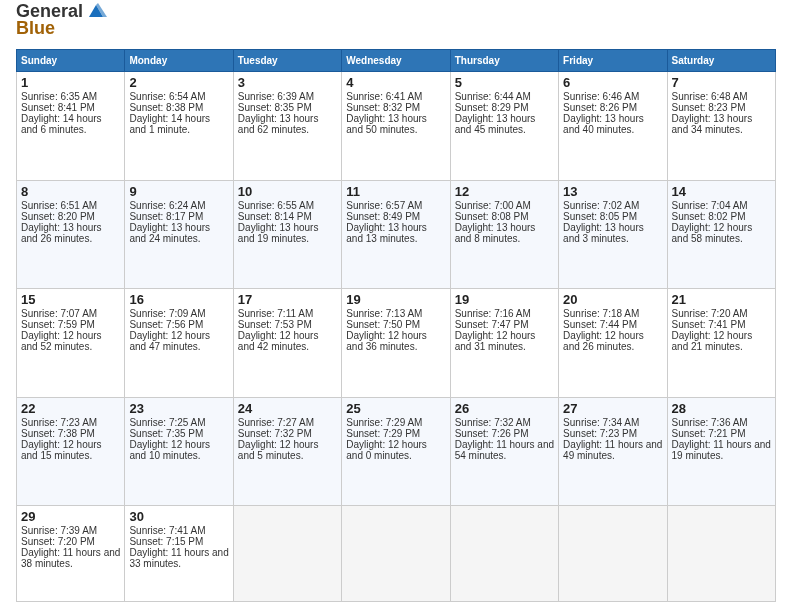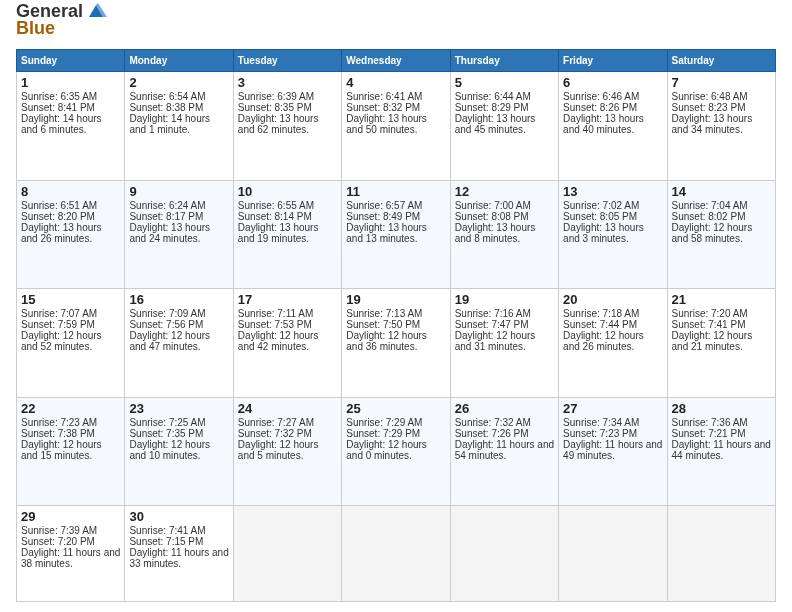--- a/index.html
+++ b/index.html
@@ -147,21 +147,21 @@
           <td><span class="day-num">20</span><span>Sunrise: 7:18 AM</span><br><span>Sunset: 7:44 PM</span><br><span>Daylight: 12 hours and 26 minutes.</span></td>
           <td><span class="day-num">21</span><span>Sunrise: 7:20 AM</span><br><span>Sunset: 7:41 PM</span><br><span>Daylight: 12 hours and 21 minutes.</span></td>
         </tr>
         <tr>
           <td><span class="day-num">22</span><span>Sunrise: 7:23 AM</span><br><span>Sunset: 7:38 PM</span><br><span>Daylight: 12 hours and 15 minutes.</span></td>
           <td><span class="day-num">23</span><span>Sunrise: 7:25 AM</span><br><span>Sunset: 7:35 PM</span><br><span>Daylight: 12 hours and 10 minutes.</span></td>
           <td><span class="day-num">24</span><span>Sunrise: 7:27 AM</span><br><span>Sunset: 7:32 PM</span><br><span>Daylight: 12 hours and 5 minutes.</span></td>
           <td><span class="day-num">25</span><span>Sunrise: 7:29 AM</span><br><span>Sunset: 7:29 PM</span><br><span>Daylight: 12 hours and 0 minutes.</span></td>
           <td><span class="day-num">26</span><span>Sunrise: 7:32 AM</span><br><span>Sunset: 7:26 PM</span><br><span>Daylight: 11 hours and 54 minutes.</span></td>
           <td><span class="day-num">27</span><span>Sunrise: 7:34 AM</span><br><span>Sunset: 7:23 PM</span><br><span>Daylight: 11 hours and 49 minutes.</span></td>
-          <td><span class="day-num">28</span><span>Sunrise: 7:36 AM</span><br><span>Sunset: 7:21 PM</span><br><span>Daylight: 11 hours and 44 minutes.</span></td>
+          <td><span class="day-num">28</span><span>Sunrise: 7:36 AM</span><br><span>Sunset: 7:21 PM</span><br><span>Daylight: 11 hours and 19 minutes.</span></td>
         </tr>
         <tr class="last-row">
           <td><span class="day-num">29</span><span>Sunrise: 7:39 AM</span><br><span>Sunset: 7:20 PM</span><br><span>Daylight: 11 hours and 38 minutes.</span></td>
           <td><span class="day-num">30</span><span>Sunrise: 7:41 AM</span><br><span>Sunset: 7:15 PM</span><br><span>Daylight: 11 hours and 33 minutes.</span></td>
           <td class="empty-cell"></td>
           <td class="empty-cell"></td>
           <td class="empty-cell"></td>
           <td class="empty-cell"></td>
           <td class="empty-cell"></td>
         </tr>

